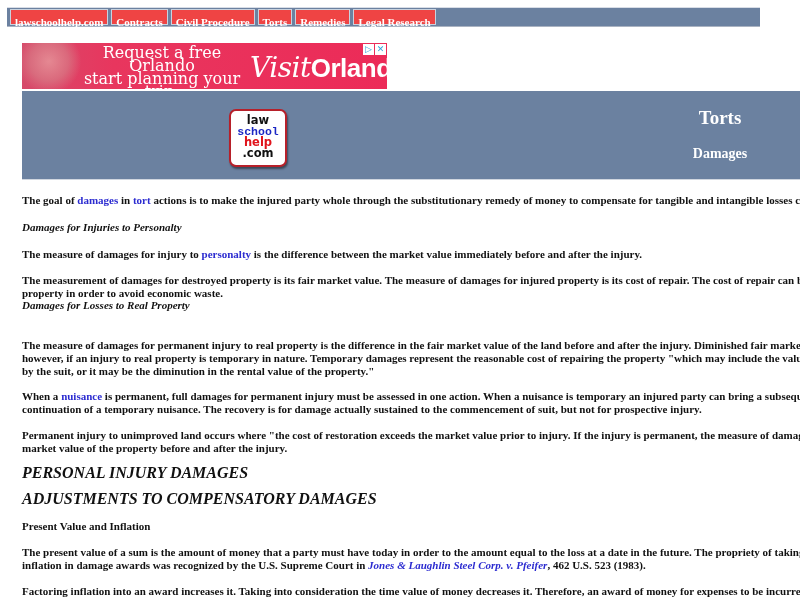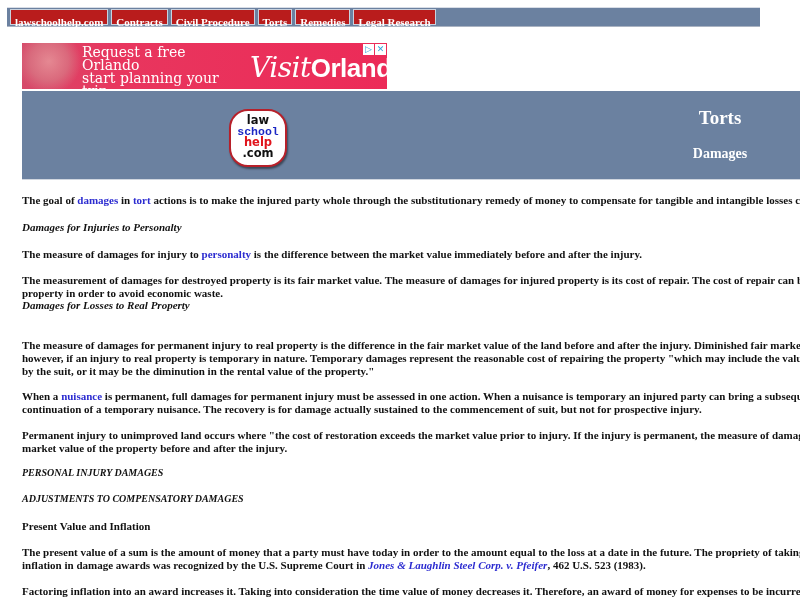--- a/index.html
+++ b/index.html
@@ -1,38 +1,38 @@
 <!DOCTYPE html>
 <html><head>
   <meta charset="utf-8">
   <style>
     html, body { margin: 0; padding: 0; width: 800px; height: 600px; overflow: hidden; background: #ffffff; }
     body { font-family: "Liberation Serif", serif; color: #111; position: relative; }
     .navbar { position: absolute; left: 7px; top: 7px; width: 753px; height: 20px; background: #6b81a0; border-top: 1px solid #d8dde6; border-bottom: 1px solid #aab3c2; display: flex; align-items: center; padding-left: 3px; box-sizing: border-box; }
-    .nav-item { height: 16px; border: 1px solid #c9d2de; margin-right: 3px; padding: 4px 4px; color: #ffffff; font-weight: bold; font-size: 11px; line-height: 16px; text-decoration: none; box-sizing: border-box; background: #b91c1c; white-space: nowrap; }
+    .nav-item { height: 16px; border: 1px solid #c9d2de; margin-right: 3px; padding: 4px 4px; color: #ffffff; font-weight: bold; font-size: 11px; line-height: 16px; text-decoration: none; box-sizing: border-box; background: #ef4444; white-space: nowrap; }
     .ad { position: absolute; left: 22px; top: 43px; width: 365px; height: 46px; background: linear-gradient(90deg, #d64a6a 0%, #e8365e 25%, #ec2b58 100%); overflow: hidden; }
-    .ad-text { position: absolute; left: 60px; top: 3px; width: 160px; color: #fff; font-size: 14px; line-height: 13px; font-family: "DejaVu Serif", serif; }
+    .ad-text { position: absolute; left: 60px; top: 3px; width: 160px; text-align: center; color: #fff; font-size: 16px; line-height: 13px; font-family: "DejaVu Serif", serif; }
     .ad-brand { position: absolute; left: 228px; top: 8px; color: #fff; font-family: "Liberation Sans", sans-serif; font-size: 26px; font-weight: bold; letter-spacing: -0.5px; }
     .ad-brand .visit { font-weight: normal; font-style: italic; font-family: "DejaVu Serif", serif; font-size: 28px; }
     .ad-icons { position: absolute; right: 1px; top: 1px; display: flex; gap: 1px; }
     .ad-icons span { width: 11px; height: 11px; background: #fff; color: #35a4d9; font-size: 9px; line-height: 11px; text-align: center; font-family: "DejaVu Sans", sans-serif; }
     .ad-photo { position: absolute; left: 0; top: 0; width: 60px; height: 46px; background: radial-gradient(circle at 45% 40%, #e9a5a5 0%, #d97a86 45%, transparent 75%); opacity: 0.7; }
     .banner { position: absolute; left: 22px; top: 91px; width: 778px; height: 88px; background: #6b81a0; border-bottom: 1px solid #d0d6df; }
-    .logo { position: absolute; left: 229px; top: 109px; width: 58px; height: 58px; background: #ffffff; border-radius: 19px; border: 2px solid #b7202a; box-shadow: 1px 2px 2px rgba(0,0,0,0.45); box-sizing: border-box; text-align: center; font-family: "DejaVu Sans", sans-serif; font-weight: bold; font-size: 11.5px; line-height: 11px; padding-top: 4px; }
+    .logo { position: absolute; left: 229px; top: 109px; width: 58px; height: 58px; background: #ffffff; border-radius: 7px; border: 2px solid #b7202a; box-shadow: 1px 2px 2px rgba(0,0,0,0.45); box-sizing: border-box; text-align: center; font-family: "DejaVu Sans", sans-serif; font-weight: bold; font-size: 11.5px; line-height: 11px; padding-top: 4px; }
     .logo .l1 { color: #111; display: block; }
     .logo .l2 { color: #1b27c4; display: block; font-family: Liberation Mono, monospace; }
     .logo .l3 { color: #e0141c; display: block; }
     .logo .l4 { color: #111; display: block; }
     .banner-title { position: absolute; left: 660px; top: 107px; width: 120px; text-align: center; color: #fff; font-weight: bold; font-size: 19px; }
     .banner-sub { position: absolute; left: 660px; top: 146px; width: 120px; text-align: center; color: #fff; font-weight: bold; font-size: 14px; }
     .content { position: absolute; left: 22px; top: 190px; width: 900px; font-size: 11px; font-weight: bold; line-height: 14px; white-space: nowrap; }
     .content p { margin: 0; position: absolute; left: 0; }
     .content a { color: #2b2bd0; text-decoration: none; }
     .h-italic { font-style: italic; }
-    .caps { font-style: italic; font-size: 10px; }
+    .caps { font-style: italic; font-size: 16px; }
   </style>
 </head>
 <body>
 
 <div class="navbar">
   <a class="nav-item">lawschoolhelp.com</a>
   <a class="nav-item">Contracts</a>
   <a class="nav-item">Civil Procedure</a>
   <a class="nav-item">Torts</a>
   <a class="nav-item">Remedies</a>

